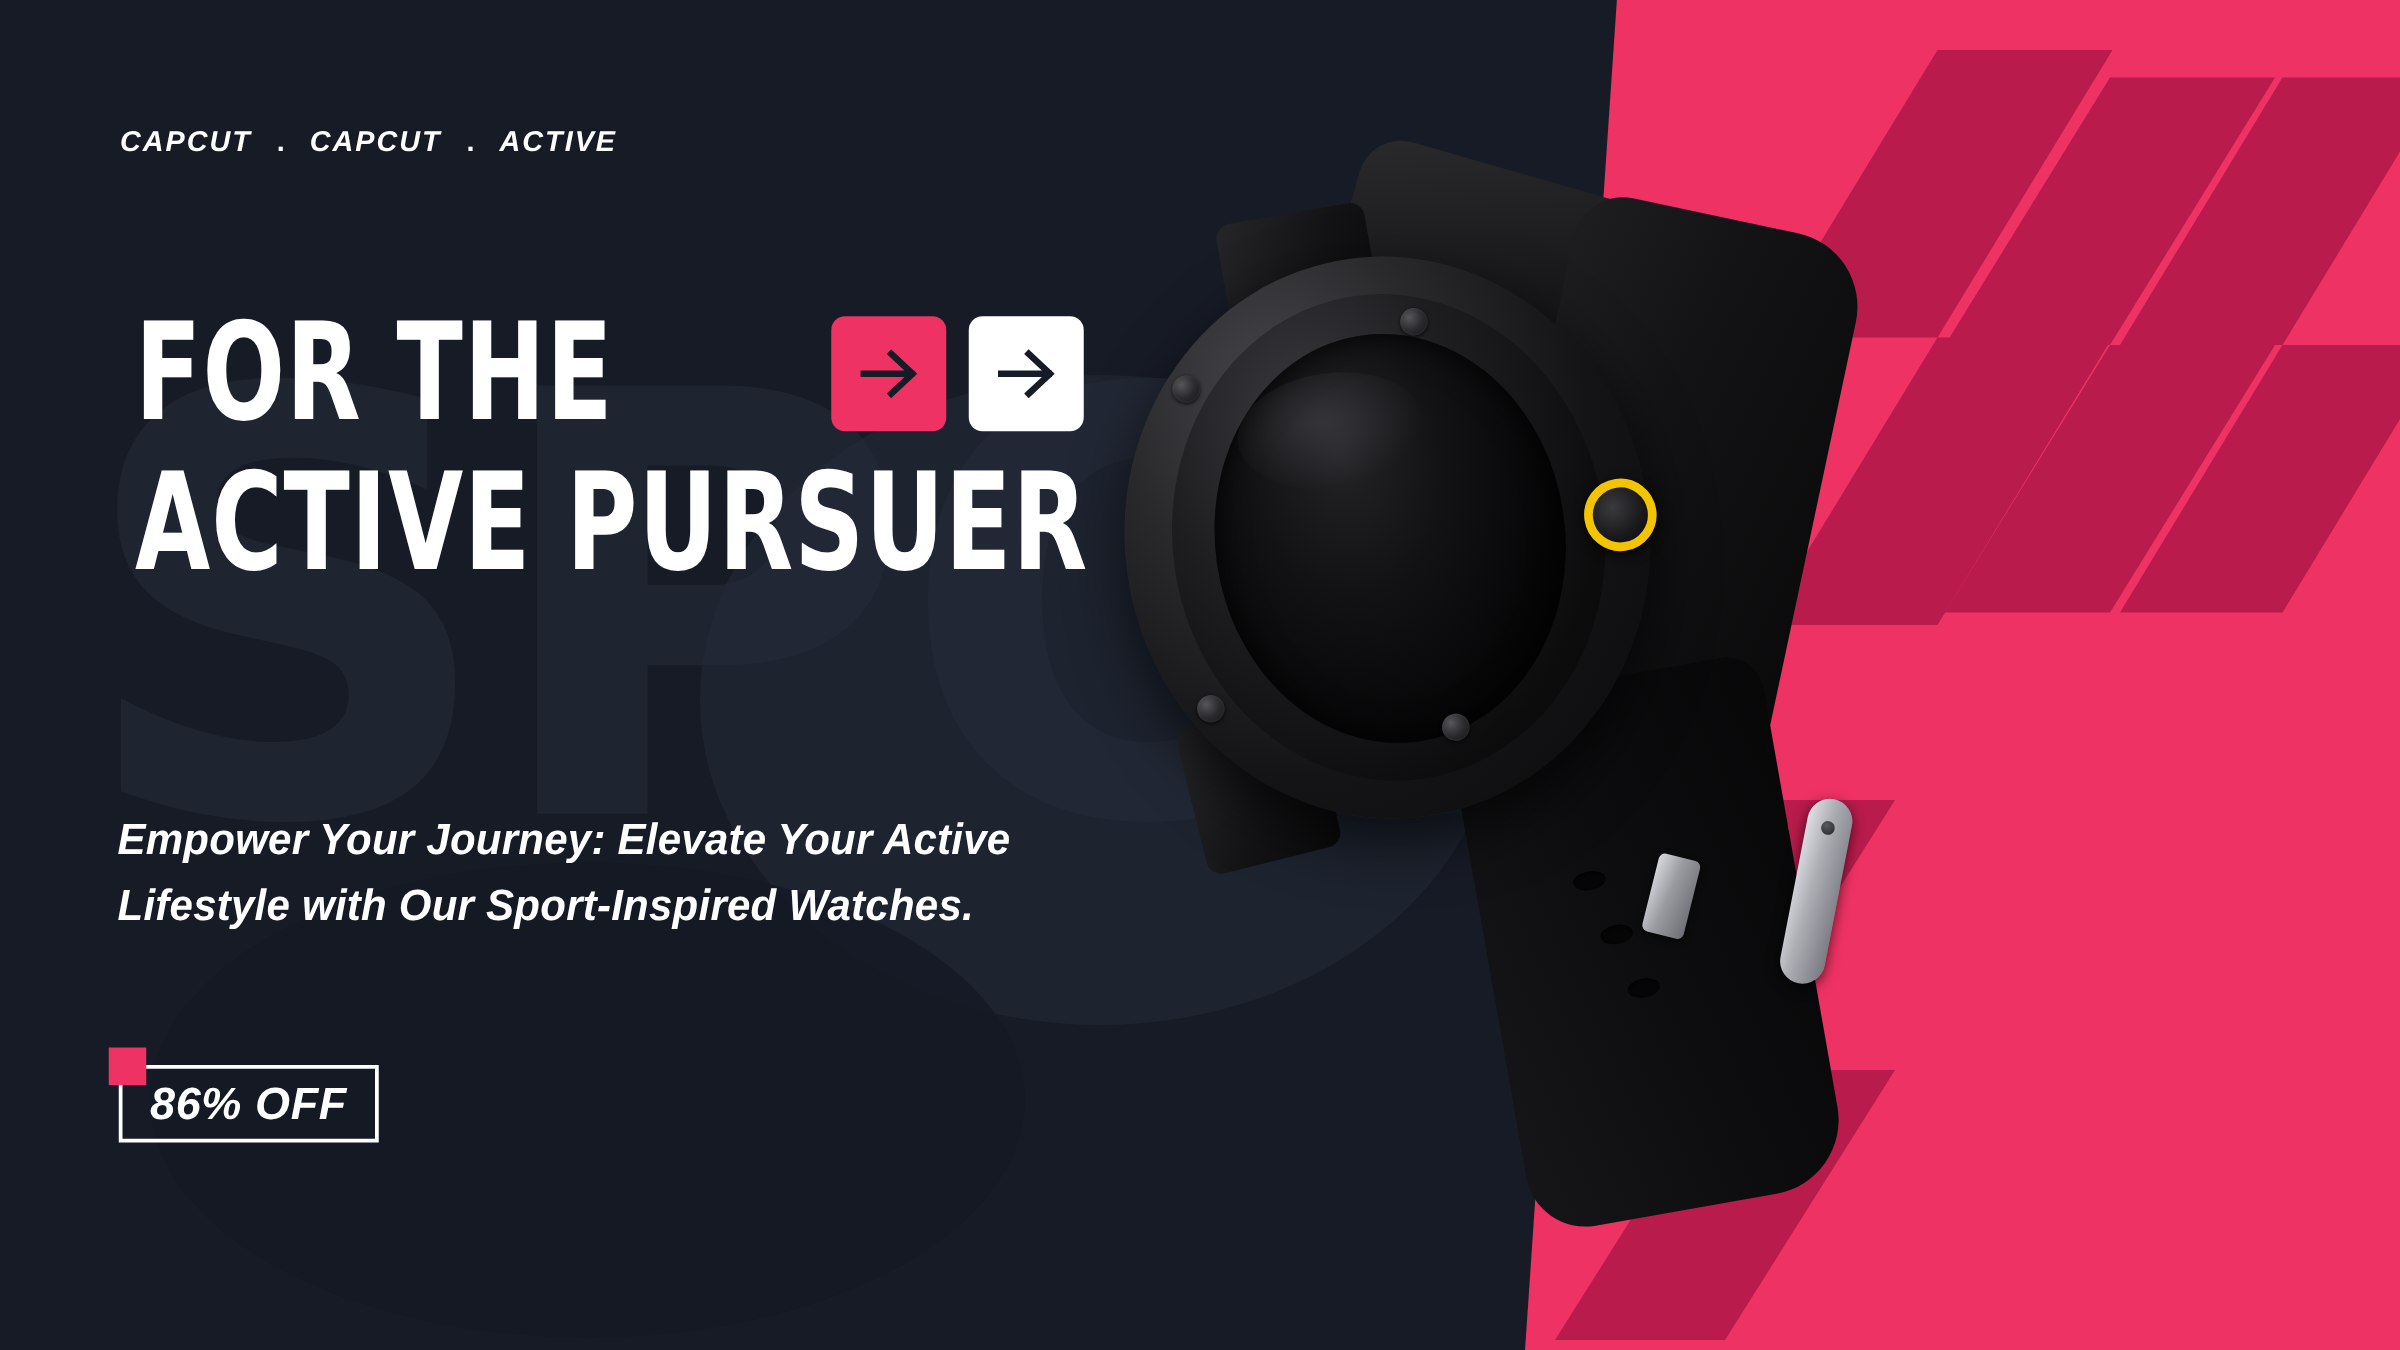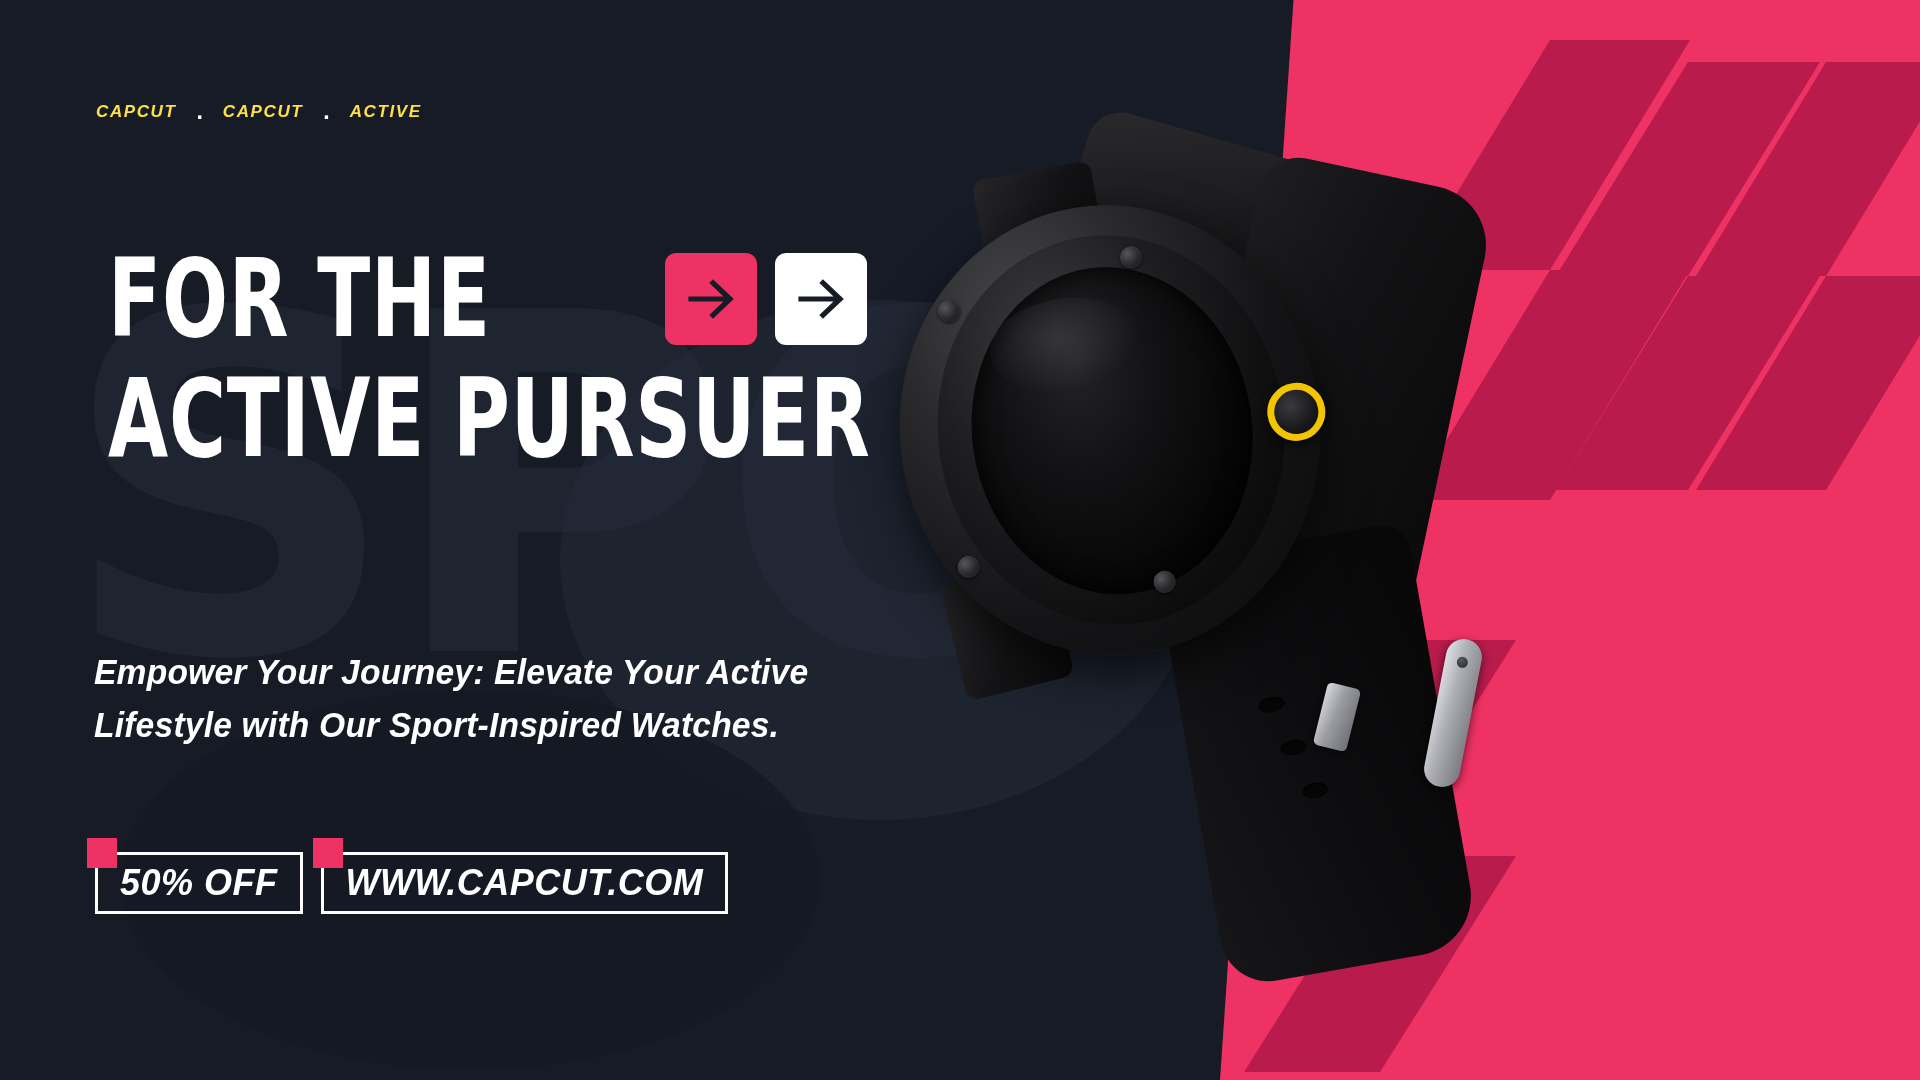--- a/index.html
+++ b/index.html
@@ -58,22 +58,22 @@
   
   .nav {
     position:absolute;
     left:96px; top:100px;
     display:flex;
     align-items:center;
     gap:16px;
     z-index:6;
   }
   .nav-item {
-    color:#fde047;
-    font-size:17px;
+    color:#ffffff;
+    font-size:23px;
     font-weight:bold;
     font-style:italic;
     letter-spacing:1.6px;
     font-family:"Liberation Sans", sans-serif;
   }
   .nav-dot {
     color:#FFFFFF;
     font-size:23px;
     font-weight:bold;
     line-height:1;
@@ -398,24 +398,18 @@
 
   <div class="subtitle">
     <span class="sub-line">Empower Your Journey: Elevate Your Active</span>
     <span class="sub-line">Lifestyle with Our Sport-Inspired Watches.</span>
   </div>
 
   <div class="badges">
     <div class="badge-wrap">
       <div class="badge-corner"></div>
       <div class="badge">
-        <span class="badge-text">50% OFF</span>
-      </div>
-    </div>
-    <div class="badge-wrap">
-      <div class="badge-corner"></div>
-      <div class="badge">
-        <span class="badge-text">WWW.CAPCUT.COM</span>
+        <span class="badge-text">86% OFF</span>
       </div>
     </div>
   </div>
 
 </div>
 
 </body></html>

